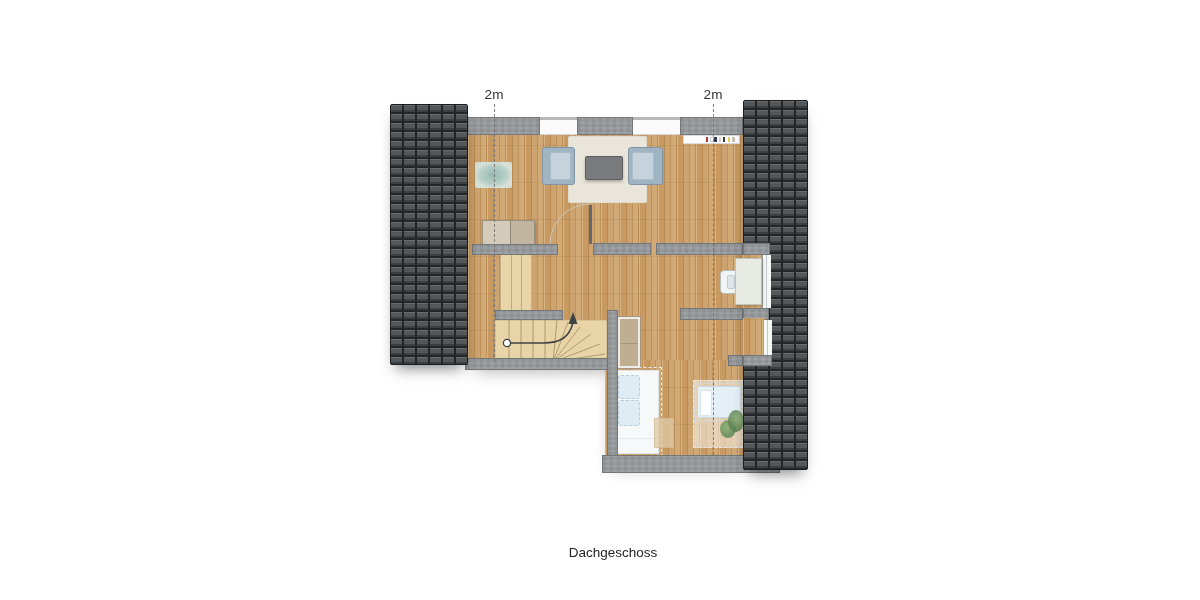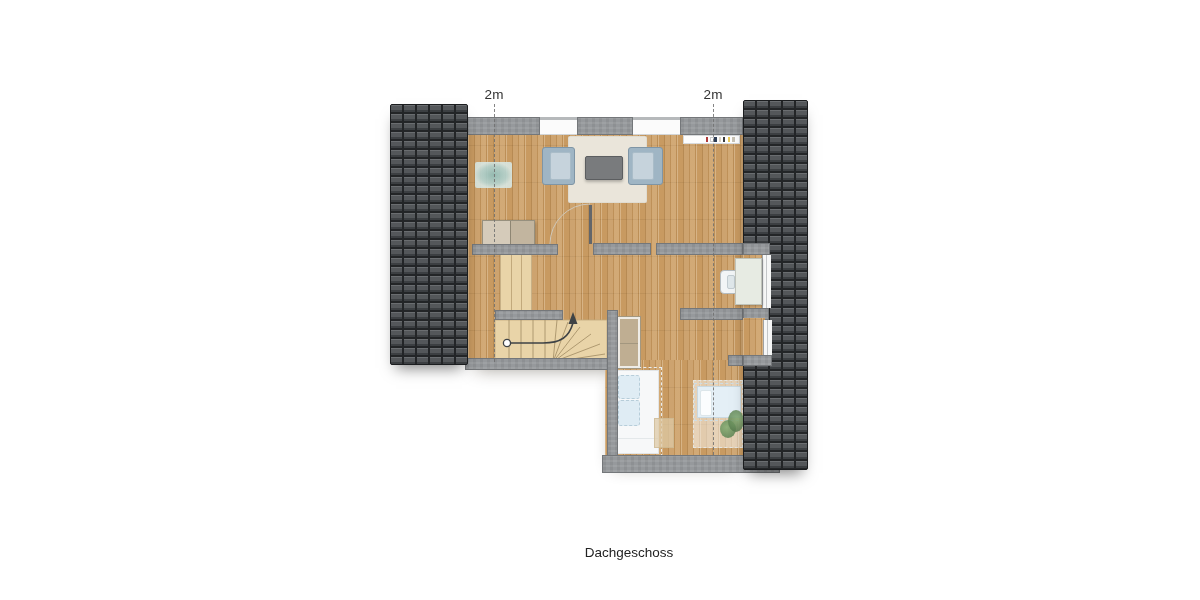--- a/index.html
+++ b/index.html
@@ -219,15 +219,15 @@
 
   <div class="abs wood dormer-floor" style="left:743px;top:318px;width:22px;height:39px;"></div>
   <div class="abs dormer-window" style="left:763px;top:320px;width:9px;height:35px;"></div>
   <div class="abs wall wall-ext" style="left:743px;top:355px;width:29px;height:11px;"></div>
 
   <div class="abs dashline" style="left:494px;top:104px;height:258px;"></div>
   <div class="abs dashline" style="left:713px;top:104px;height:351px;"></div>
 
   <div class="abs marker" style="left:494px;top:87px;">2m</div>
   <div class="abs marker" style="left:713px;top:87px;">2m</div>
-  <div class="abs caption" style="left:613px;top:545px;margin-left:16px;">Dachgeschoss</div>
+  <div class="abs caption" style="left:613px;top:545px;">Dachgeschoss</div>
 
 </div>
 
 </body></html>

